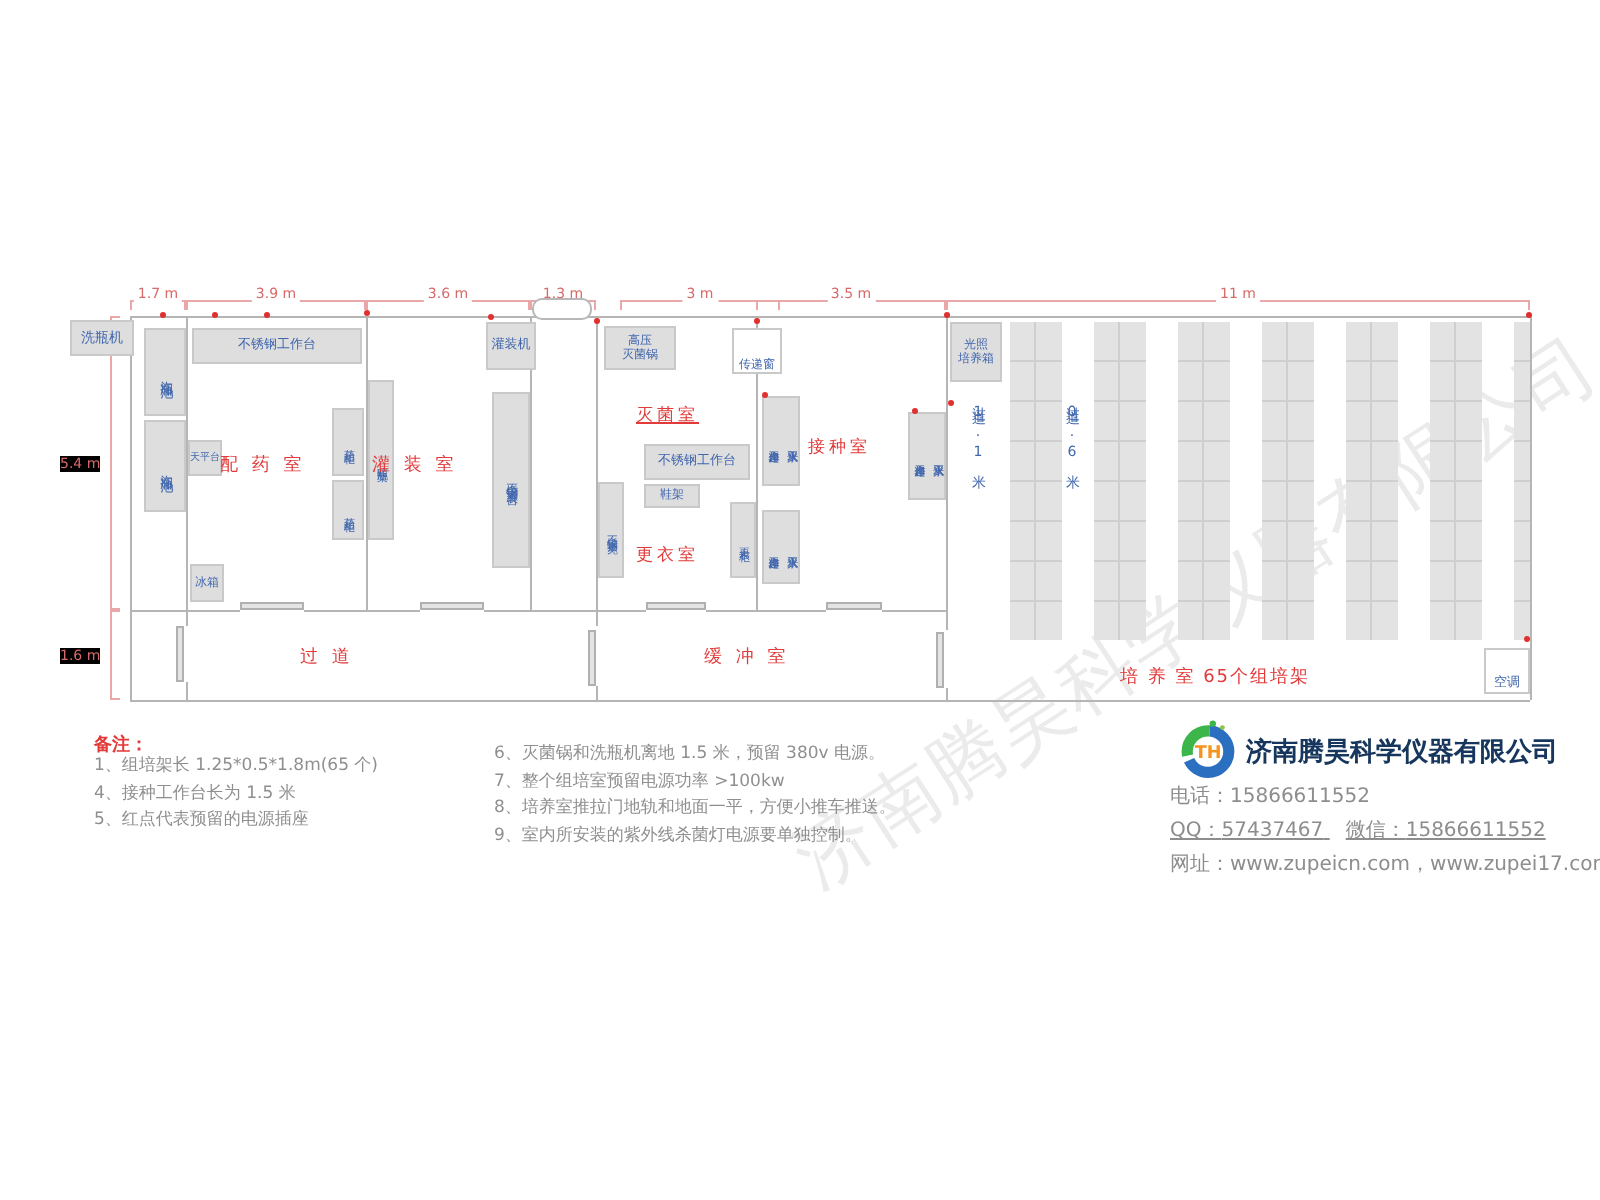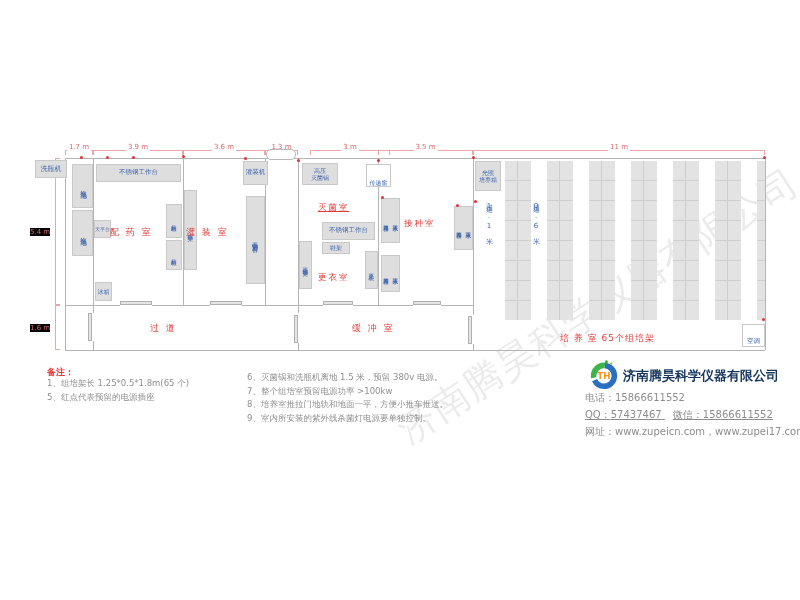--- a/index.html
+++ b/index.html
@@ -198,20 +198,21 @@
   <div class="dot" style="left:472px;top:156px;"></div>
   <div class="dot" style="left:381px;top:196px;"></div>
   <div class="dot" style="left:474px;top:200px;"></div>
   <div class="dot" style="left:456px;top:204px;"></div>
   <div class="dot" style="left:762px;top:318px;"></div>
   <div class="dot" style="left:763px;top:156px;"></div>
 
   <div class="note-title" style="left:47px;top:366px;">备注：</div>
   <div class="note-col" style="left:47px;top:377px;">
     <div>1、组培架长 1.25*0.5*1.8m(65 个)</div>
+    <div>4、接种工作台长为 1.5 米</div>
     <div>5、红点代表预留的电源插座</div>
   </div>
   <div class="note-col" style="left:247px;top:371px;">
     <div>6、灭菌锅和洗瓶机离地 1.5 米，预留 380v 电源。</div>
     <div>7、整个组培室预留电源功率 &gt;100kw</div>
     <div>8、培养室推拉门地轨和地面一平，方便小推车推送。</div>
     <div>9、室内所安装的紫外线杀菌灯电源要单独控制。</div>
   </div>
 
   <svg style="position:absolute;left:588px;top:359px;" width="32" height="32" viewBox="0 0 40 40">

